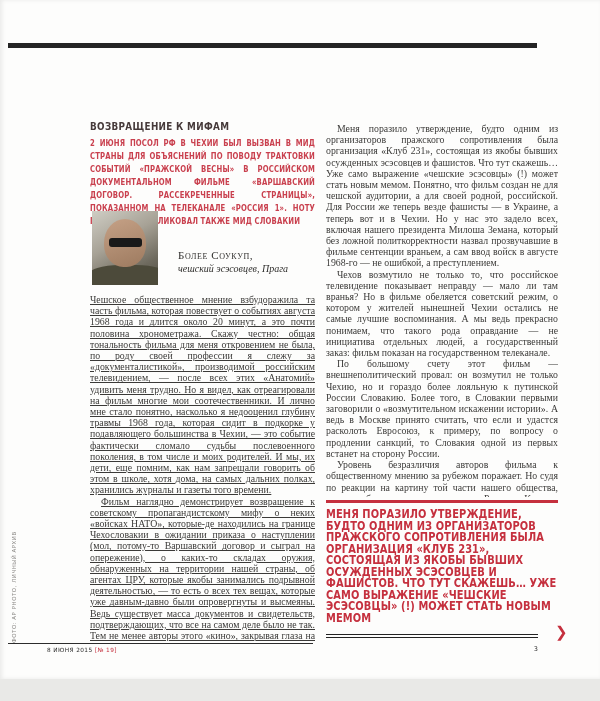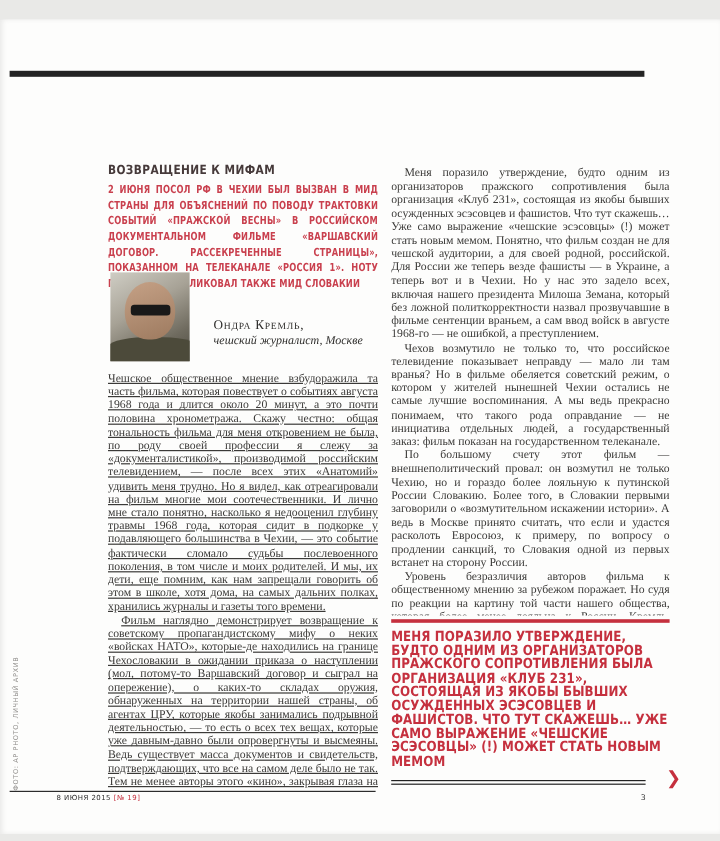--- a/index.html
+++ b/index.html
@@ -1,18 +1,18 @@
 <!DOCTYPE html>
 <html><head>
 <meta charset="utf-8">
 <style>
   html,body{margin:0;padding:0;background:#e9e9e7;}
   #page{
     position:relative;width:600px;height:679px;background:#fdfdfc;
-    margin:16px auto;overflow:hidden;
+    margin:0 auto;overflow:hidden;
     font-family:"Liberation Serif",serif;color:#3b3a38;
     box-shadow:inset 2px 0 4px rgba(0,0,0,.08);
   }
   .topbar{position:absolute;left:8px;top:43px;width:529px;height:5px;background:#242424;}
 
   
   .credit{
     position:absolute;left:11px;top:543px;height:100px;
     writing-mode:vertical-rl;transform:rotate(180deg);
     font-family:"DejaVu Sans",sans-serif;font-size:5.5px;letter-spacing:.5px;
@@ -92,22 +92,22 @@
     <div class="kicker">ВОЗВРАЩЕНИЕ К МИФАМ</div>
     <div class="lede">2 ИЮНЯ ПОСОЛ РФ В ЧЕХИИ БЫЛ ВЫЗВАН В МИД СТРАНЫ ДЛЯ ОБЪЯСНЕНИЙ ПО ПОВОДУ ТРАКТОВКИ СОБЫТИЙ «ПРАЖСКОЙ ВЕСНЫ» В РОССИЙСКОМ ДОКУМЕНТАЛЬНОМ ФИЛЬМЕ «ВАРШАВСКИЙ ДОГОВОР. РАССЕКРЕЧЕННЫЕ СТРАНИЦЫ», ПОКАЗАННОМ НА ТЕЛЕКАНАЛЕ «РОССИЯ 1». НОТУ ПРОТЕСТА ОПУБЛИКОВАЛ ТАКЖЕ МИД СЛОВАКИИ</div>
 
     <div class="author-row">
       <div class="photo">
         <div class="shoulders"></div>
         <div class="head"></div>
         <div class="glasses"></div>
       </div>
       <div class="author-info">
-        <div class="author-name">Ондра Кремль,</div>
-        <div class="author-title">чешский журналист, Москве</div>
+        <div class="author-name">Более Соукуп,</div>
+        <div class="author-title">чешский эсэсовцев, Прага</div>
       </div>
     </div>
 
     <div class="bodytext">
       <p class="first">Чешское общественное мнение взбудоражила та часть фильма, которая повествует о событиях августа 1968 года и длится около 20 минут, а это почти половина хронометража. Скажу честно: общая тональность фильма для меня откровением не была, по роду своей профессии я слежу за «документалистикой», производимой российским телевидением, — после всех этих «Анатомий» удивить меня трудно. Но я видел, как отреагировали на фильм многие мои соотечественники. И лично мне стало понятно, насколько я недооценил глубину травмы 1968 года, которая сидит в подкорке у подавляющего большинства в Чехии, — это событие фактически сломало судьбы послевоенного поколения, в том числе и моих родителей. И мы, их дети, еще помним, как нам запрещали говорить об этом в школе, хотя дома, на самых дальних полках, хранились журналы и газеты того времени.</p>
       <p>Фильм наглядно демонстрирует возвращение к советскому пропагандистскому мифу о неких «войсках НАТО», которые-де находились на границе Чехословакии в ожидании приказа о наступлении (мол, потому-то Варшавский договор и сыграл на опережение), о каких-то складах оружия, обнаруженных на территории нашей страны, об агентах ЦРУ, которые якобы занимались подрывной деятельностью, — то есть о всех тех вещах, которые уже давным-давно были опровергнуты и высмеяны. Ведь существует масса документов и свидетельств, подтверждающих, что все на самом деле было не так. Тем не менее авторы этого «кино», закрывая глаза на факты, предпочитают пропаганду советских времен в самом ее отвратительном виде.</p>
     </div>
   </div>
 
   <div class="col-right bodytext">

